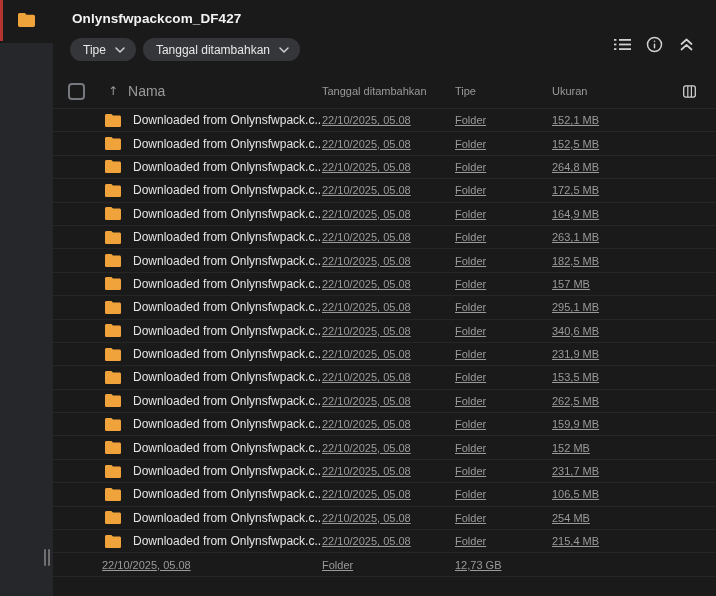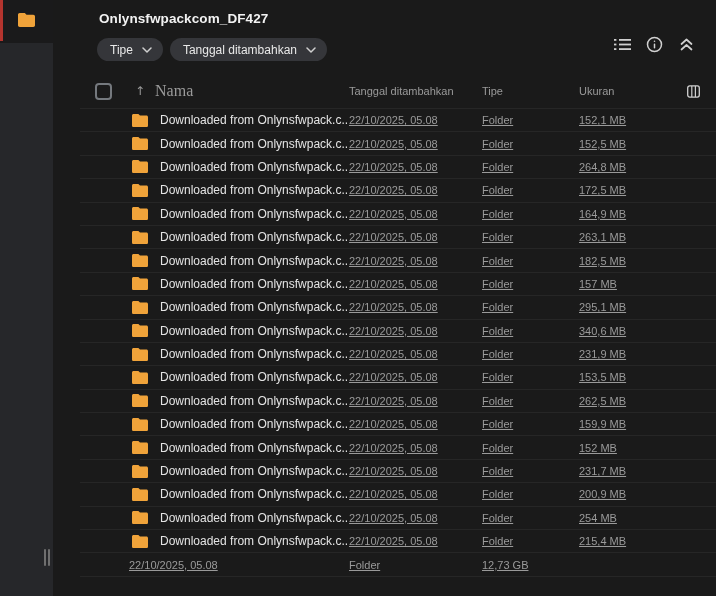--- a/index.html
+++ b/index.html
@@ -33,21 +33,21 @@
   }
   .accent-strip{
     position:absolute;left:0;top:0;width:3px;height:41px;background:var(--red);
   }
   .drag-handle{
     position:absolute;right:3px;top:549px;height:17px;
     display:flex;gap:2px;cursor:col-resize;
   }
   .drag-handle i{display:block;width:2px;height:17px;background:#6f6f6f;border-radius:1px;}
   
-  .main{margin-left:80px;height:100%;position:relative;}
+  .main{margin-left:53px;height:100%;position:relative;}
   .titlebar{padding:9px 0 0 19px;}
   .page-title{font-size:13.5px;font-weight:bold;color:#f2f2f2;letter-spacing:.1px;}
   .chips{display:flex;gap:7px;margin:11px 0 0 17px;}
   .chip{
     height:23px;display:flex;align-items:center;gap:9px;
     background:var(--chip);border-radius:12px;padding:0 11px 0 13px;
     font-size:12px;color:#e8e8e8;border:none;cursor:pointer;
     font-family:inherit;
   }
   .chip svg{margin-top:1px;}
@@ -61,21 +61,21 @@
     grid-template-columns:47px 220px 133px 97px 110px 1fr;
     align-items:center;
   }
   .table-header{height:34px;margin-top:13px;}
   .checkbox{
     width:17px;height:17px;margin-left:15px;
     border:2px solid #75797e;border-radius:4px;background:transparent;cursor:pointer;
   }
   .h-name{display:flex;align-items:center;gap:10px;padding-left:8px;}
   .sort-arrow{font-size:12px;color:var(--muted);font-family:"DejaVu Sans",sans-serif;}
-  .h-label{font-size:16px;color:var(--muted);font-family:Liberation Serif, serif;}
+  .h-label{font-size:14px;color:var(--muted);}
   .h-cell{font-size:11px;color:var(--muted);padding-left:2px;}
   .h-menu{justify-self:end;margin-right:20px;display:flex;cursor:pointer;}
   .rows{border-top:1px solid var(--divider);}
   .row{height:23.4px;border-bottom:1px solid var(--divider);cursor:pointer;}
   .c-name{display:flex;align-items:center;padding-left:5px;overflow:hidden;}
   .c-name .fname{margin-left:12px;font-size:12px;color:var(--text);white-space:nowrap;}
   .c-dim{font-size:11px;color:var(--muted);padding-left:2px;white-space:nowrap;text-decoration:underline;}
 </style>
 </head>
 <body>
@@ -424,21 +424,21 @@
       <div class="c-name">
         <span>
           <svg width="16" height="13" viewBox="0 0 16 13" style="display:block">
             <path d="M6.4 0H1.6C.7 0 0 .7 0 1.6v9.8c0 .9.7 1.6 1.6 1.6h12.8c.9 0 1.6-.7 1.6-1.6V3.2c0-.9-.7-1.6-1.6-1.6H8L6.4 0z" fill="#f0a33a"></path>
           </svg>
         </span>
         <span class="fname">Downloaded from Onlynsfwpack.c...</span>
       </div>
       <div class="c-dim">22/10/2025, 05.08</div>
       <div class="c-dim">Folder</div>
-      <div class="c-dim">200,9 MB</div>
+      <div class="c-dim">106,5 MB</div>
       <div></div>
     </div>
 
     <div class="grid row">
       <div></div>
       <div class="c-name">
         <span>
           <svg width="16" height="13" viewBox="0 0 16 13" style="display:block">
             <path d="M6.4 0H1.6C.7 0 0 .7 0 1.6v9.8c0 .9.7 1.6 1.6 1.6h12.8c.9 0 1.6-.7 1.6-1.6V3.2c0-.9-.7-1.6-1.6-1.6H8L6.4 0z" fill="#f0a33a"></path>
           </svg>

